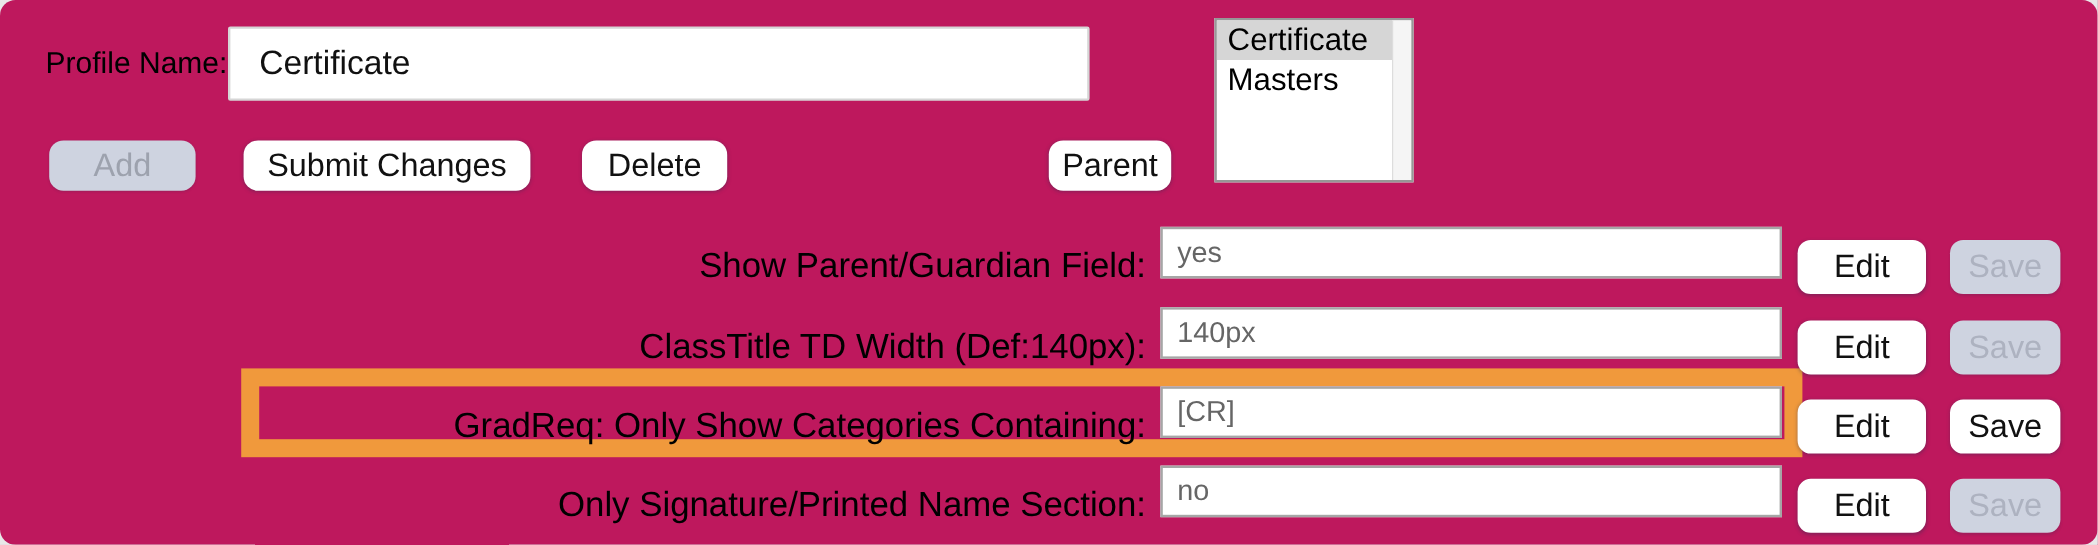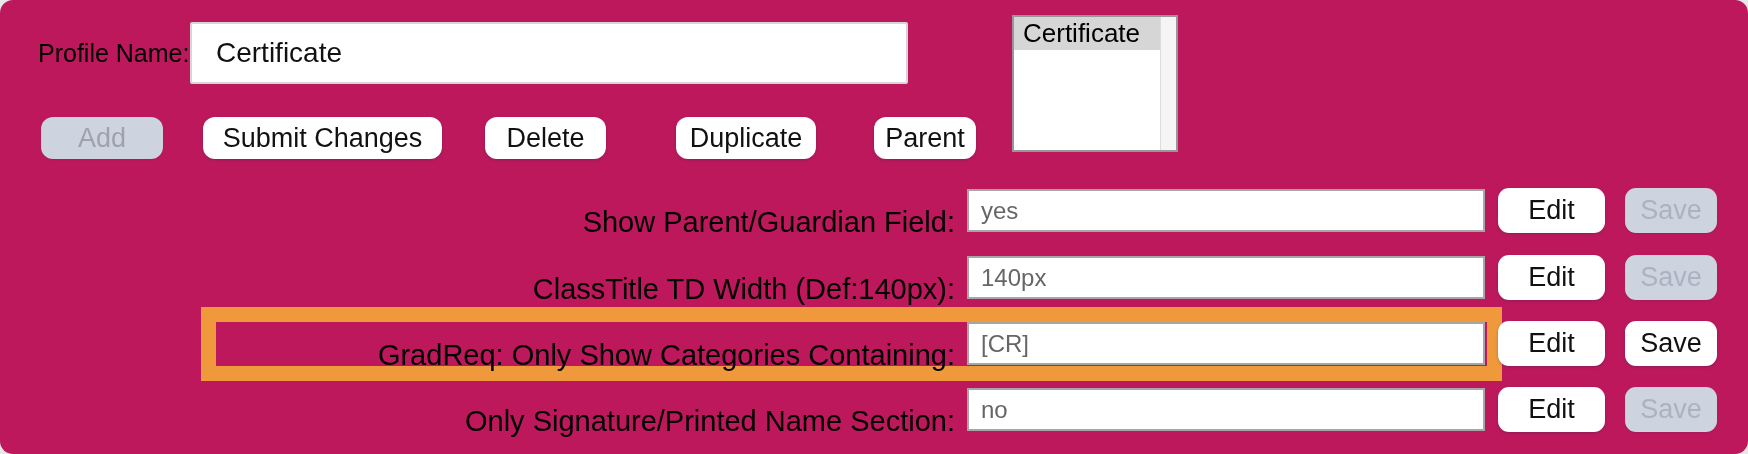--- a/index.html
+++ b/index.html
@@ -67,21 +67,21 @@
     position:absolute;left:0;top:12px;width:955px;height:45px;
     line-height:45px;text-align:right;font-size:29px;color:#000;white-space:nowrap;
   }
   .srow-input{
     position:absolute;left:967px;top:1px;width:518px;height:43px;
     box-sizing:border-box;border:2px solid #a6a6a6;background:#fff;
     padding:0 0 0 12px;font-size:24px;color:#666;
     font-family:inherit;outline:none;
   }
   .mini-btn{
-    position:absolute;top:0;height:45px;
+    position:absolute;top:12px;height:45px;
     border:none;border-radius:11px;background:#fff;color:#111;
     font-size:27px;font-family:inherit;
     box-shadow:0 1px 3px rgba(40,45,80,.35);
     display:flex;align-items:center;justify-content:center;
     padding:12px;cursor:default;
   }
   .mini-btn.disabled{
     background:#ced3e0;color:#adb2c0;
     box-shadow:0 1px 2px rgba(40,45,80,.18);
   }
@@ -92,28 +92,28 @@
 <body>
 
 <div class="screen">
 
   <div class="profile-label">Profile Name:</div>
   <input class="profile-input" type="text" value="Certificate" style="">
 
   <div class="listbox">
     <div class="lb-items">
       <div class="lb-item selected">Certificate</div>
+      <div class="lb-item">Masters</div>
     </div>
     <div class="lb-scroll"></div>
   </div>
 
   <button class="btn btn-add disabled" aria-disabled="true">Add</button>
   <button class="btn btn-submit">Submit Changes</button>
   <button class="btn btn-delete">Delete</button>
-  <button class="btn btn-duplicate">Duplicate</button>
   <button class="btn btn-cancel">Parent</button>
 
   <div class="highlight-frame"></div>
 
   <div class="srow row-0">
     <div class="srow-label">Show Parent/Guardian Field:</div>
     <input class="srow-input" type="text" value="yes" style="">
     <button class="mini-btn btn-edit">Edit</button>
     <button class="mini-btn btn-save disabled" aria-disabled="true">Save</button>
   </div>

